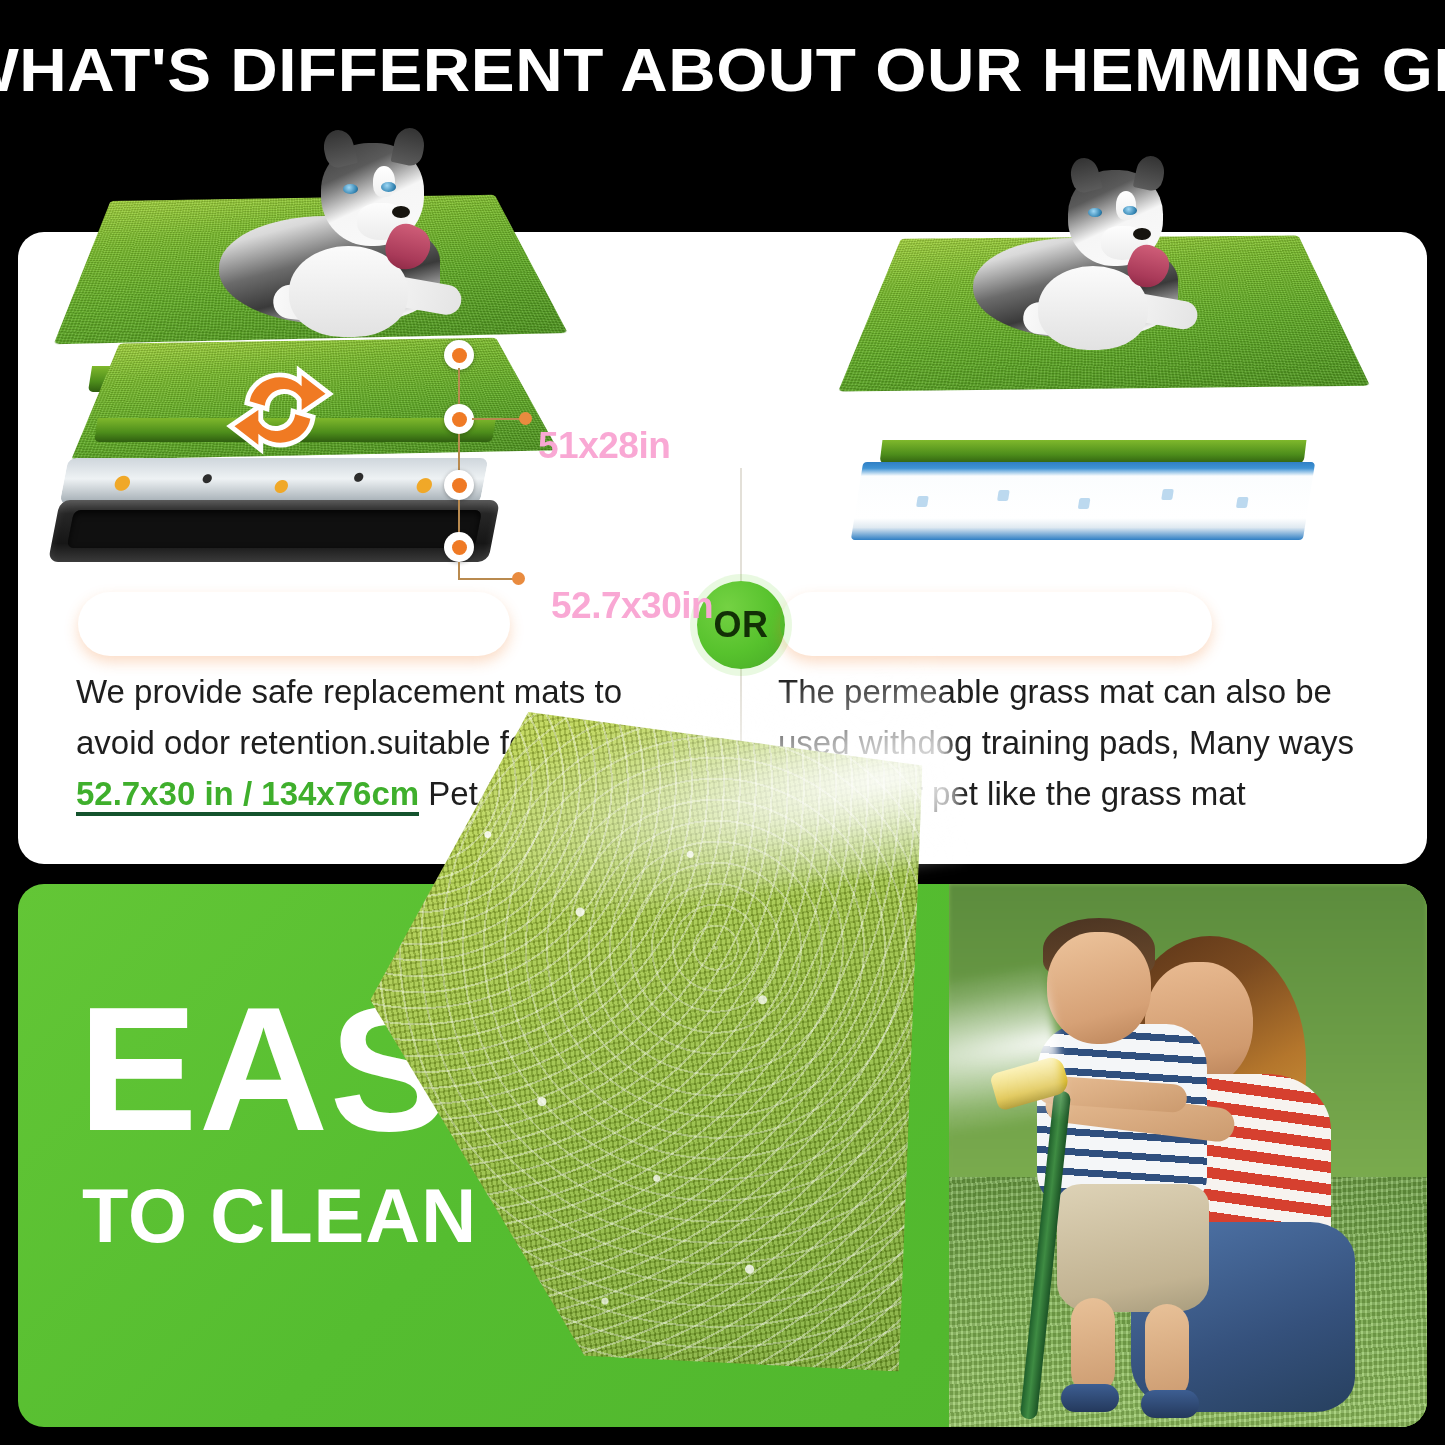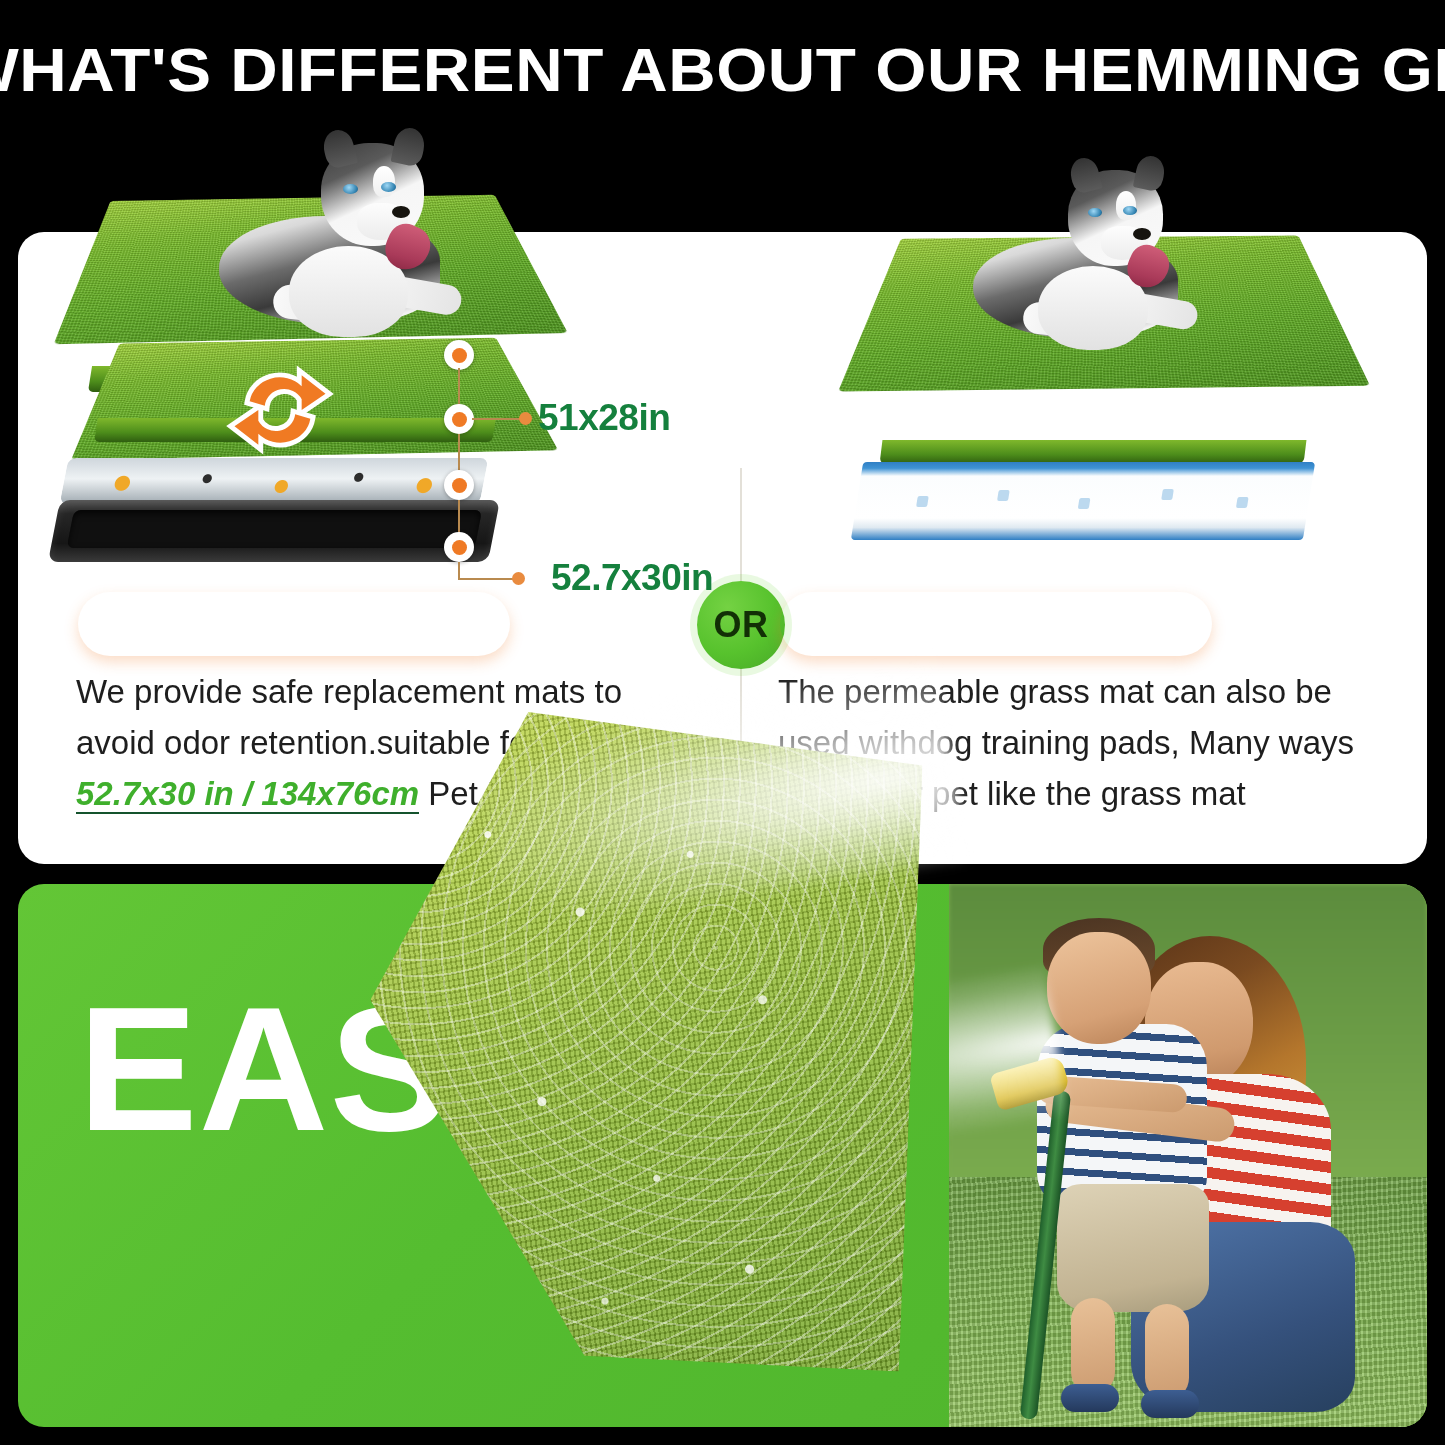--- a/index.html
+++ b/index.html
@@ -120,22 +120,22 @@
   
   .dot { position:absolute; width:30px; height:30px; border-radius:50%;
          background:#fff; box-shadow:0 1px 4px rgba(0,0,0,.3);
          display:flex; align-items:center; justify-content:center; }
   .dot::after { content:""; width:15px; height:15px; border-radius:50%;
          background:#ef7a25; }
   .dot.sm { width:13px; height:13px; background:#e98b3f; box-shadow:none; }
   .dot.sm::after { display:none; }
   .vline { position:absolute; width:2px; background:#b98a4f; }
   .hline { position:absolute; height:2px; background:#b98a4f; }
-  .dim-label { position:absolute; color:#15803d; font-weight:bold; font-size:37px;
-         letter-spacing:-0.5px; white-space:nowrap; }
+  .dim-label { position:absolute; color:#f9a8d4; font-weight:bold; font-size:37px;
+         letter-spacing:-0.5px; white-space:nowrap;margin-top:28px; }
 
   
   #swap-icon { position:absolute; left:225px; top:358px; width:110px; height:104px; }
 
   
   #right-stack { position:absolute; left:845px; top:140px; width:520px; height:420px; }
   #r-mat { position:absolute; left:30px; top:22px; width:455px; height:280px;
            transform:perspective(820px) rotateX(58deg) rotateZ(-1deg); border-radius:5px; }
   #r-mat-side { position:absolute; left:36px; top:300px; width:424px; height:24px;
            border-radius:0 0 6px 6px; transform:skewX(-7deg); }
@@ -152,21 +152,21 @@
     display:flex; align-items:center; justify-content:center;
     color:#fff; font-weight:bold; font-size:40px;
     font-family:"Liberation Sans Narrow","Liberation Sans",sans-serif;
     letter-spacing:0.4px; padding:0 34px;
   }
   #pill-1 { left:78px; top:592px; }
   #pill-2 { left:780px; top:592px; }
   .body-text { position:absolute; font-size:33px; line-height:51px; color:#1e1e1e; }
   #text-1 { left:76px; top:666px; width:600px; }
   #text-2 { left:778px; top:666px; width:600px; }
-  .hl { color:#3faf2c; font-weight:bold; border-bottom:2px solid #14532d;font-style:italic; }
+  .hl { color:#3faf2c; font-weight:bold; border-bottom:4px solid #14532d; }
 
   
   #green-card {
     position:absolute; left:18px; top:884px;
     width:1409px; height:543px; border-radius:26px;
     background:linear-gradient(135deg,#63c636 0%,#55bd30 40%,#4fb32c 100%);
     overflow:hidden;
   }
   #easy { position:absolute; left:60px; top:110px; color:#fff;
     font-family:"Liberation Sans Narrow","Liberation Sans",sans-serif;
@@ -371,20 +371,21 @@
     <div class="pad-dot" style="left:140px; top:28px;"></div>
     <div class="pad-dot" style="left:222px; top:36px;"></div>
     <div class="pad-dot" style="left:304px; top:27px;"></div>
     <div class="pad-dot" style="left:380px; top:35px;"></div>
   </div>
 </div>
 
 <div id="green-card">
 
   <div id="easy">EASY</div>
+  <div id="toclean">TO CLEAN</div>
 
   <div id="photo">
     <div id="photo-bg-blur"></div>
     <div id="photo-grass"></div>
 
     <div class="woman-hair"></div>
     <div class="woman-face"></div>
     <div class="woman-torso"></div>
     <div class="woman-jeans"></div>
 

